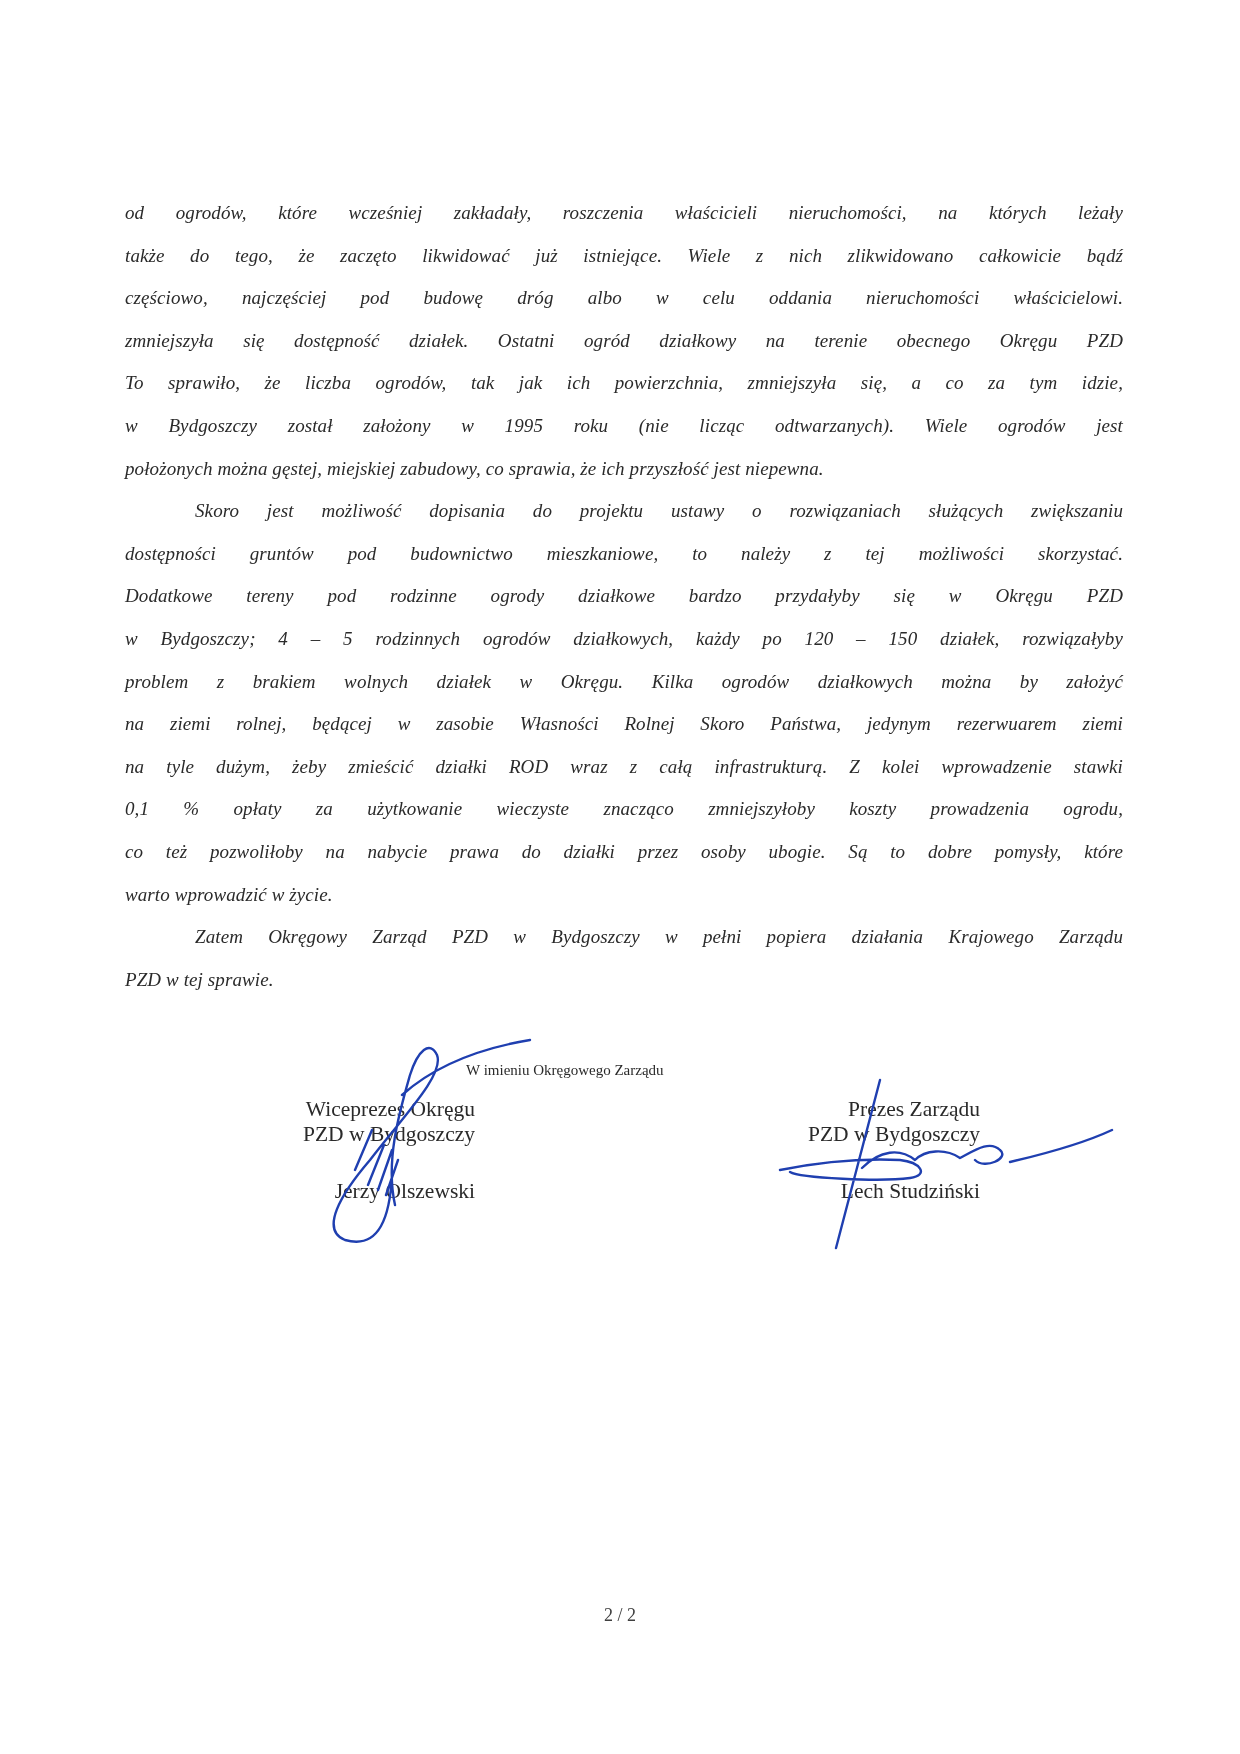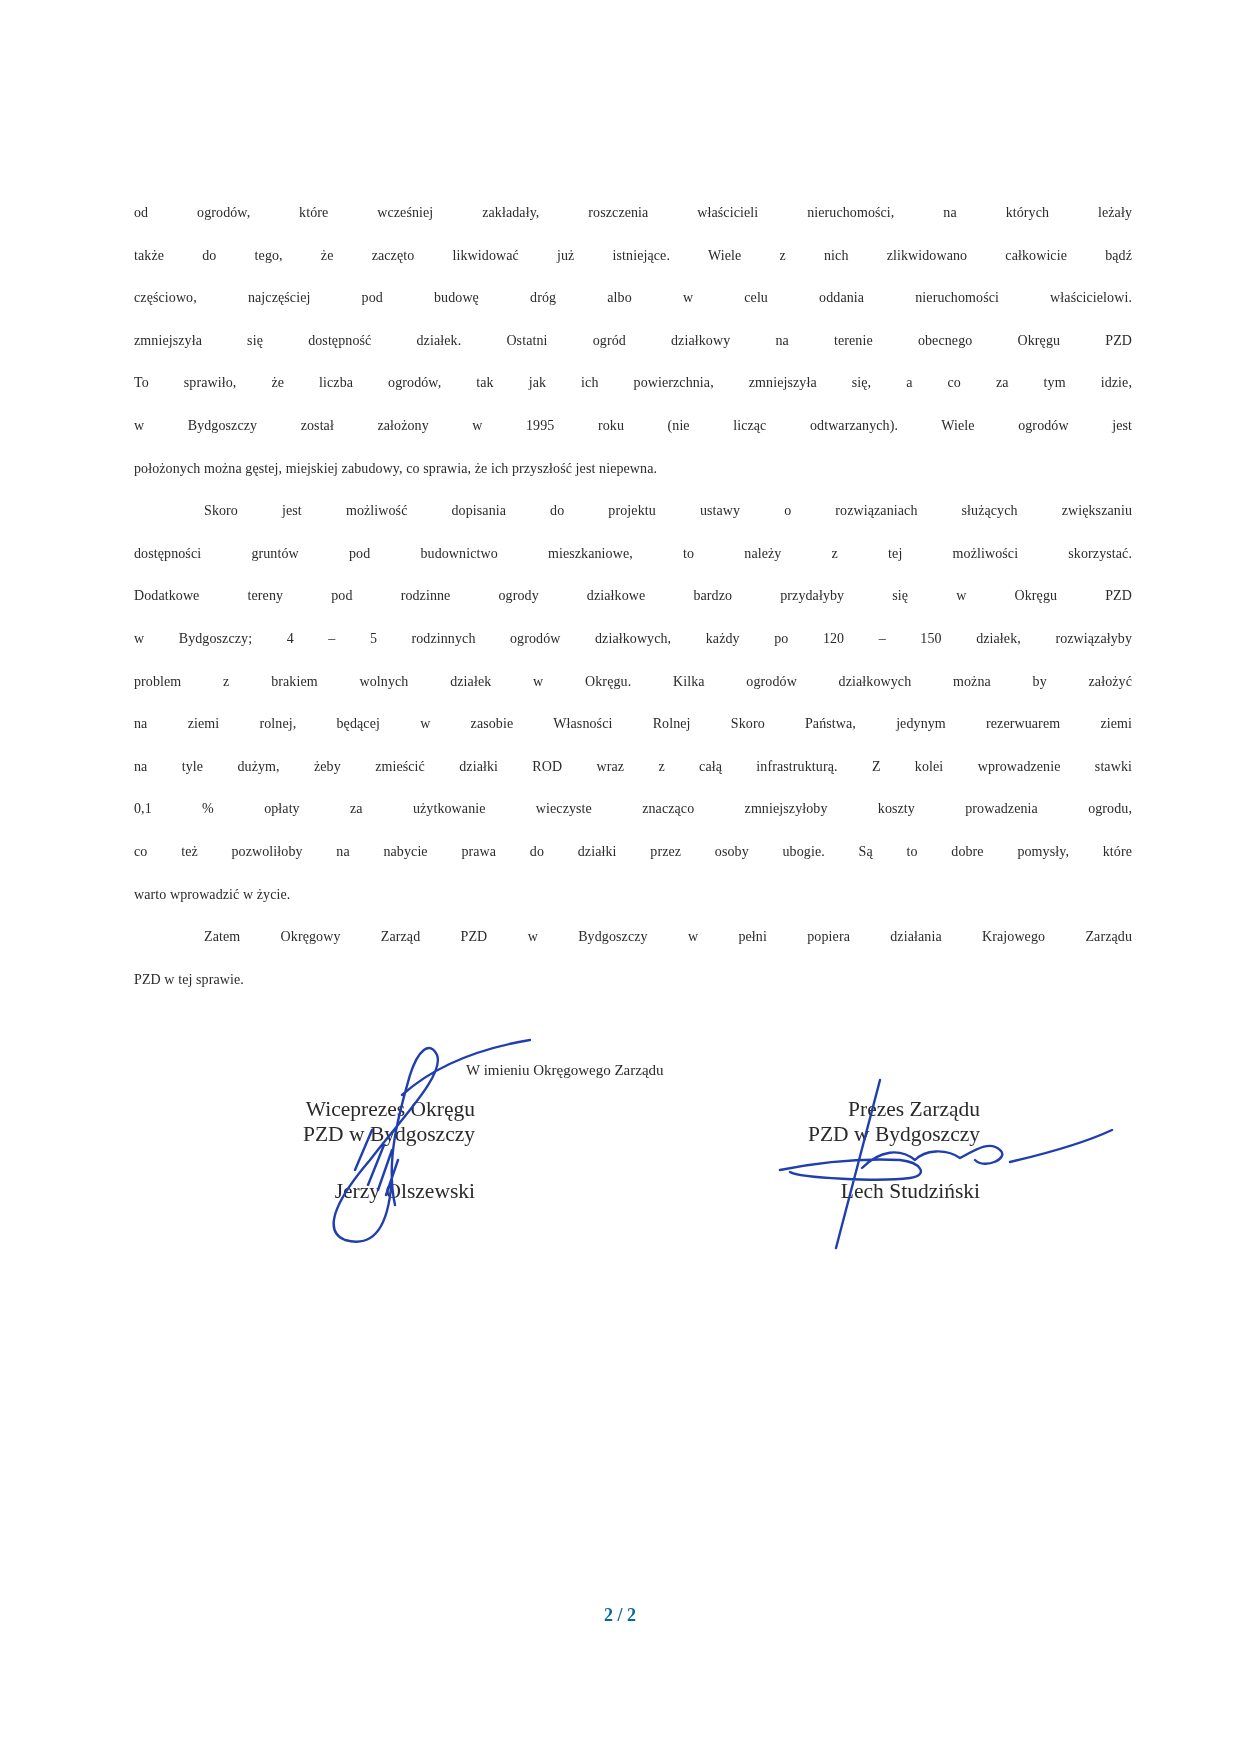--- a/index.html
+++ b/index.html
@@ -3,42 +3,43 @@
   <meta charset="utf-8">
   <style>
     html, body { margin: 0; padding: 0; background: #ffffff; }
     body {
       width: 1240px; height: 1754px; position: relative; overflow: hidden;
       font-family: "Liberation Serif", "DejaVu Serif", serif;
       color: #2a2a2a;
     }
     .page { position: absolute; left: 0; top: 0; width: 1240px; height: 1754px; }
     .body-text {
-      position: absolute; left: 134px; top: 192px; width: 998px;
-      font-size: 14px; line-height: 42.6px; text-align: justify;
+      position: absolute; left: 125px; top: 192px; width: 998px;
+      font-size: 19px; line-height: 42.6px; text-align: justify;
       letter-spacing: 0.1px;
+      font-style: italic;
     }
     .body-text p { margin: 0; }
     .line { display: block; text-align: justify; text-align-last: justify; }
     .line.last { text-align-last: left; }
     .sig-header {
       position: absolute; left: 466px; top: 1057px;
       font-size: 15px; line-height: 26px;
     }
     .sig-block {
       position: absolute; font-size: 21.5px; line-height: 25px; text-align: right;
     }
     .sig-left { left: 255px; top: 1097px; width: 220px; }
     .sig-right { left: 760px; top: 1097px; width: 220px; }
     .sig-name { margin-top: 32px; display: block; }
     .sig-line { display: block; }
     .signature-svg { position: absolute; left: 0; top: 0; width: 1240px; height: 1754px; pointer-events: none; }
     .page-number {
       position: absolute; left: 0; width: 1240px; top: 1605px; text-align: center;
-      font-size: 18px; color: #0369a1; font-weight: bold;
+      font-size: 18px; color: #404040;
     }
   </style>
 </head>
 <body>
 
 <div class="page">
 
   <div class="body-text">
     <p>
       <span class="line">od ogrodów, które wcześniej zakładały, roszczenia właścicieli nieruchomości, na których leżały</span>

